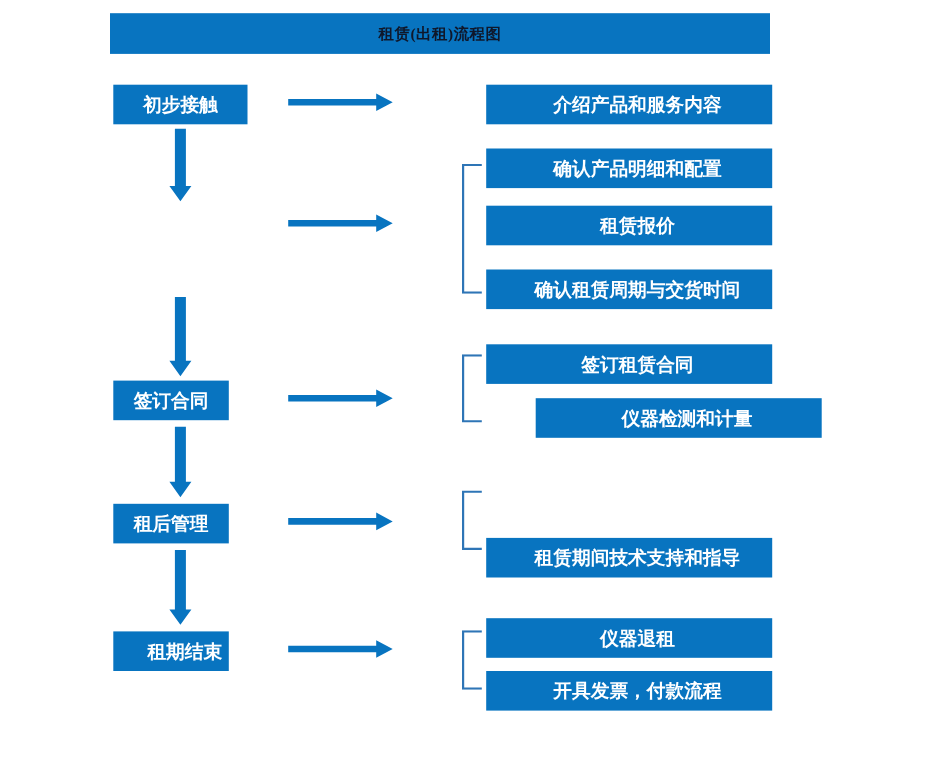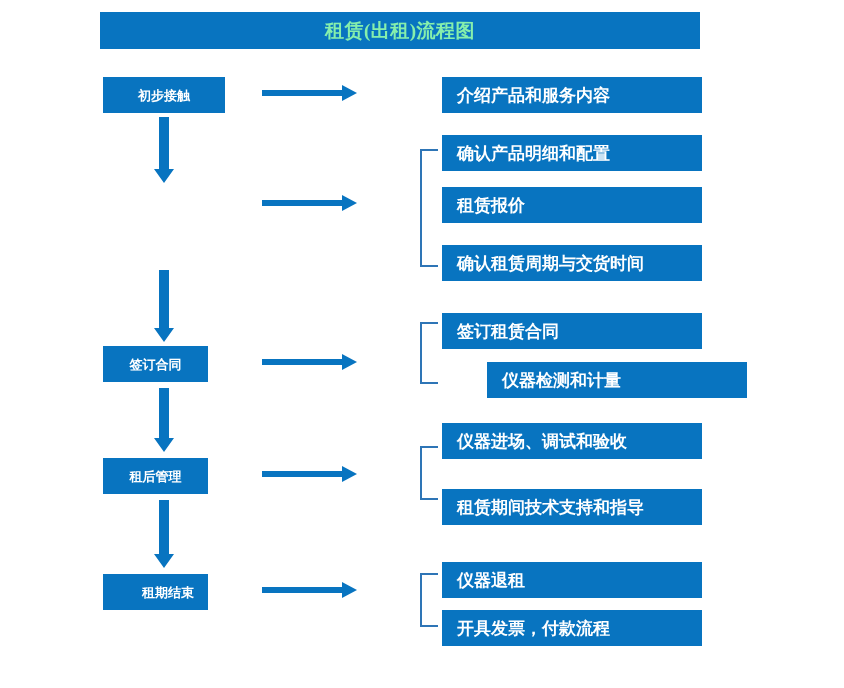--- a/index.html
+++ b/index.html
@@ -28,22 +28,22 @@
     left: 100px;
     top: 12px;
     width: 600px;
     height: 37px;
     background: #0874C0;
     display: flex;
     align-items: center;
     justify-content: center;
   }
   .title-text {
-    color: #86efac;
-    font-size: 19px;
+    color: #0f172a;
+    font-size: 14px;
     font-weight: bold;
     letter-spacing: 0.5px;
     white-space: nowrap;
   }
 
   
   .pbox {
     position: absolute;
     background: #0874C0;
     display: flex;
@@ -56,27 +56,27 @@
     font-weight: bold;
     white-space: nowrap;
     line-height: 1;
   }
 
   
   .pbox.left-box {
     justify-content: center;
   }
   .pbox.left-box .pbox-label {
-    font-size: 13px;
+    font-size: 17px;
     text-align: center;
   }
 
   
   .pbox.right-box {
-    justify-content: flex-start;
+    justify-content: center;
     padding-left: 15px;
   }
   .pbox.right-box .pbox-label {
     font-size: 17px;
   }
 
   
   .arrow-h {
     position: absolute;
     height: 22px;
@@ -197,23 +197,20 @@
       <path d="M0,8 L80,8 L80,3 L95,11 L80,19 L80,14 L0,14 Z" fill="#0874C0"></path>
     </svg>
   </div>
 
   <div class="bracket" style="left:418px; top:446px; width:22px; height:54px;">
     <svg width="22" height="54" viewBox="0 0 22 54">
       <path d="M20,1 L3,1 L3,53 L20,53" fill="none" stroke="#2E75B6" stroke-width="2"></path>
     </svg>
   </div>
 
-  <div class="pbox right-box" style="left:442px; top:423px; width:260px; height:36px;">
-    <span class="pbox-label">仪器进场、调试和验收</span>
-  </div>
 
   <div class="pbox right-box" style="left:442px; top:489px; width:260px; height:36px;">
     <span class="pbox-label">租赁期间技术支持和指导</span>
   </div>
 
   <div class="arrow-v" style="left:153px; top:500px; height:68px;">
     <svg width="22" height="68" viewBox="0 0 22 68">
       <path d="M6,0 L16,0 L16,54 L21,54 L11,68 L1,54 L6,54 Z" fill="#0874C0"></path>
     </svg>
   </div>

